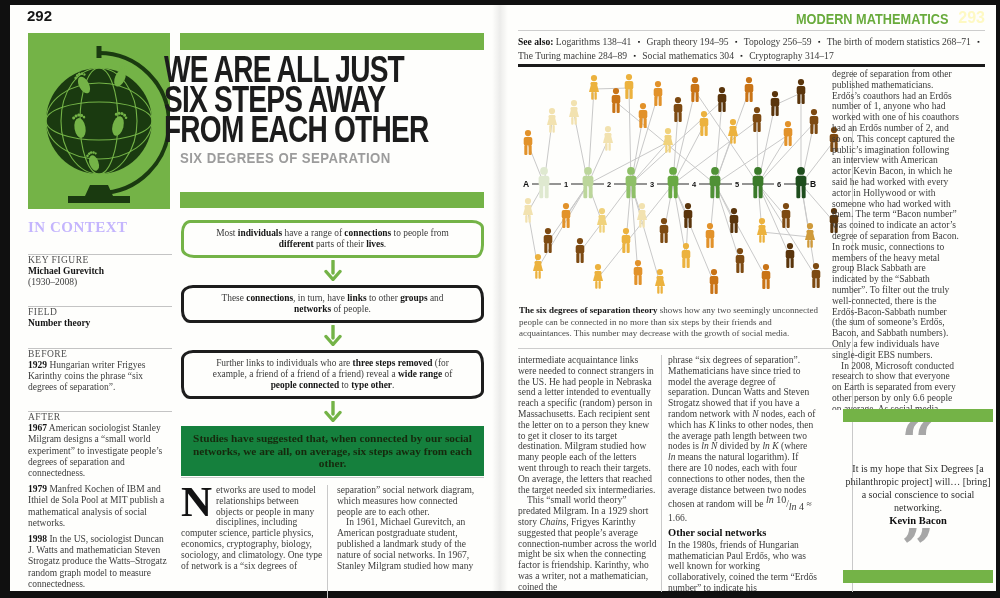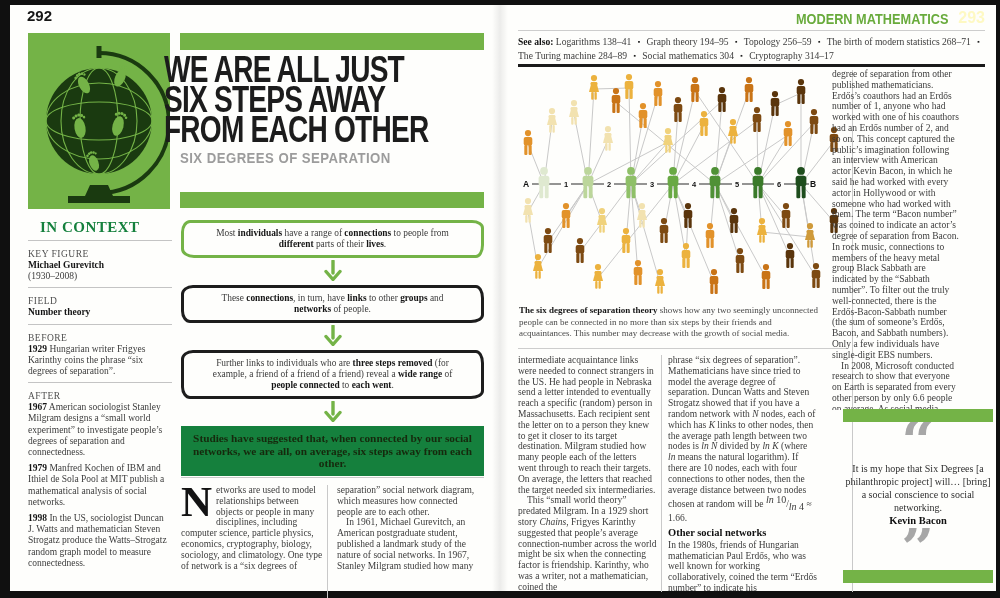--- a/index.html
+++ b/index.html
@@ -18,22 +18,22 @@
   #bar-title-top{left:180px;top:33px;width:304px;height:17px;}
   #bar-title-bottom{left:180px;top:192px;width:304px;height:16px;}
   .big-title{left:164px;top:55px;width:306px;}
   .big-title div{font-family:"Liberation Sans",sans-serif;font-weight:bold;font-size:36px;
                  line-height:30px;color:#1c1c1c;white-space:nowrap;transform:scaleX(0.78);
                  transform-origin:left;letter-spacing:-1px;}
   .subtitle{left:180px;top:149px;font-family:"Liberation Sans",sans-serif;font-weight:bold;
             font-size:15px;color:#9c9c9c;white-space:nowrap;transform:scaleX(0.88);
             transform-origin:left;letter-spacing:0.5px;}
   .in-context{left:28px;top:219px;width:144px;}
-  .in-context h2{margin:0 0 2px 12px;font-size:15px;letter-spacing:0.5px;color:#15803d;}
-  .ic-sec{border-top:1px solid #c4c4c4;margin-top:4px;padding-top:8px;}
+  .in-context h2{margin:0 0 2px 0;font-size:15px;letter-spacing:0.5px;color:#c4b5fd;}
+  .ic-sec{border-top:1px solid #c4c4c4;margin-top:18px;padding-top:0;}
   .ic-label{font-size:9.5px;letter-spacing:0.5px;color:#4f4f4f;}
   .ic-sec p{margin:1px 0 5px 0;font-size:9.5px;line-height:11.2px;}
   
   .flow{left:181px;top:220px;width:303px;}
   .flow-box{box-sizing:border-box;padding:5px 18px;font-size:9.4px;line-height:11px;
             text-align:center;}
   .outline-green{border:3px solid #74b347;border-radius:9px 12px 8px 13px/12px 8px 13px 9px;}
   .outline-black{border:3px solid #1d1d1d;border-radius:12px 8px 13px 9px/9px 13px 8px 12px;}
   .solid-green{background:#15803d;color:#16290d;font-weight:bold;font-size:11.3px;
                line-height:12.6px;padding:6px 10px;}
@@ -184,21 +184,21 @@
 
   <div class="abs flow" id="flow-chart">
       <div class="flow-box outline-green">Most <b>individuals</b> have a range of <b>connections</b> to people from <b>different</b> parts of their <b>lives</b>.</div>
       <div class="flow-arrow"><svg width="20" height="21" viewBox="0 0 20 21">
           <path d="M10 1 V13 M3 11.5 L10 19.5 L17 11.5" fill="none" stroke="#74b347" stroke-width="3.4" stroke-linecap="round" stroke-linejoin="round"></path>
         </svg></div>
       <div class="flow-box outline-black">These <b>connections</b>, in turn, have <b>links</b> to other <b>groups</b> and <b>networks</b> of people.</div>
       <div class="flow-arrow"><svg width="20" height="21" viewBox="0 0 20 21">
           <path d="M10 1 V13 M3 11.5 L10 19.5 L17 11.5" fill="none" stroke="#74b347" stroke-width="3.4" stroke-linecap="round" stroke-linejoin="round"></path>
         </svg></div>
-      <div class="flow-box outline-black">Further links to individuals who are <b>three steps removed</b> (for example, a friend of a friend of a friend) reveal a <b>wide range</b> of <b>people connected</b> to <b>each went</b>.</div>
+      <div class="flow-box outline-black">Further links to individuals who are <b>three steps removed</b> (for example, a friend of a friend of a friend) reveal a <b>wide range</b> of <b>people connected</b> to <b>type other</b>.</div>
       <div class="flow-arrow"><svg width="20" height="21" viewBox="0 0 20 21">
           <path d="M10 1 V13 M3 11.5 L10 19.5 L17 11.5" fill="none" stroke="#74b347" stroke-width="3.4" stroke-linecap="round" stroke-linejoin="round"></path>
         </svg></div>
       <div class="flow-box solid-green">Studies have suggested that, when connected by our social networks, we are all, on average, six steps away from each other.</div>
     </div>
 
   <div class="abs left-body">
     <div class="lb-col">
       <p><span class="dropcap">N</span><span>etworks are used to model relationships between objects or people in many disciplines, including computer science, particle physics, economics, cryptography, biology, sociology, and climatology. One type of network is a “six degrees of</span></p>
     </div>

